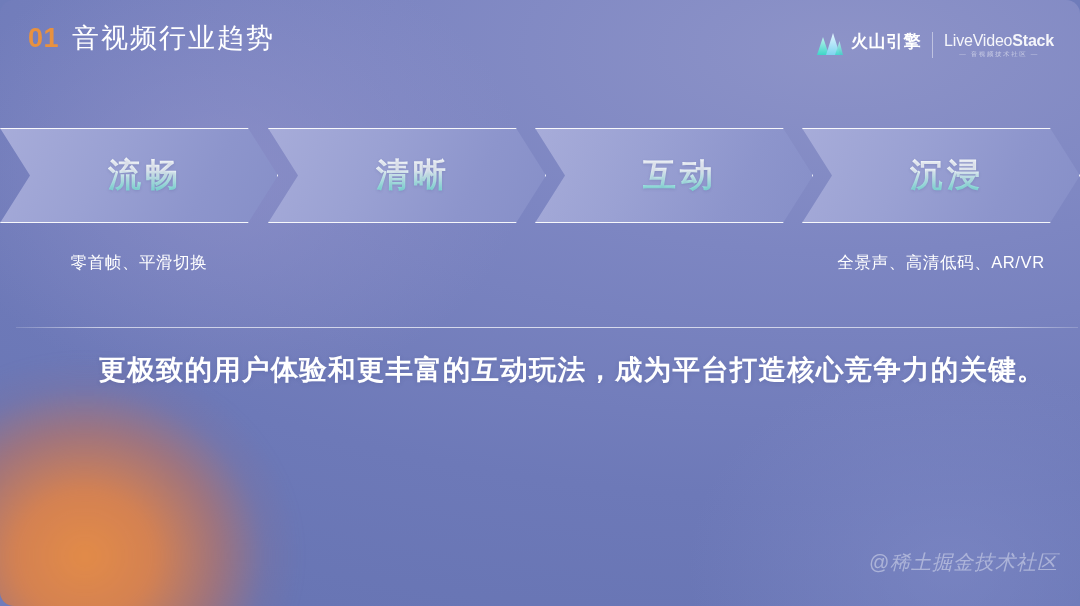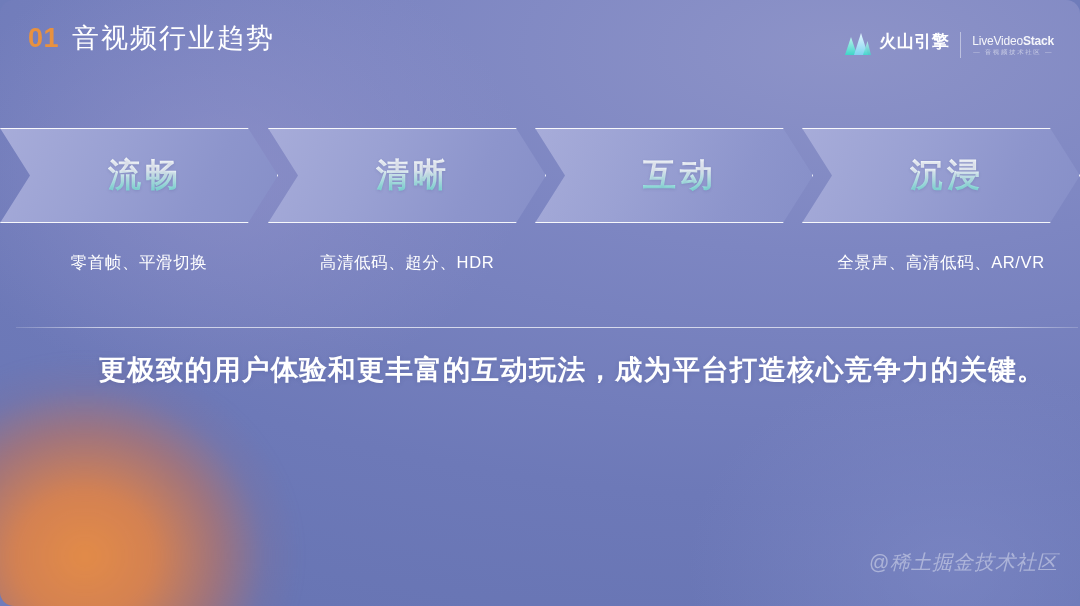--- a/index.html
+++ b/index.html
@@ -111,21 +111,21 @@
     height: 26px;
     background: rgba(255,255,255,0.45);
   }
   #brand-lvs {
     display: flex;
     flex-direction: column;
     align-items: center;
     gap: 2px;
   }
   #brand-lvs-name {
-    font-size: 12px;
+    font-size: 16px;
     color: #ffffff;
     letter-spacing: -0.2px;
     line-height: 1;
     opacity: 0.92;
   }
   #brand-lvs-name b { font-weight: bold; }
   #brand-lvs-sub {
     font-size: 6.5px;
     color: rgba(255,255,255,0.55);
     letter-spacing: 1.6px;
@@ -304,21 +304,20 @@
       <span class="chevron-label">沉浸</span>
     </div>
 
     <div class="chevron chev-3">
       <span class="chevron-label">互动</span>
     </div>
   </div>
 
   <div id="caption-row">
     <div class="caption cap-1">零首帧、平滑切换</div>
-    <div class="caption cap-2">高清低码、超分、HDR</div>
     <div class="caption cap-4">全景声、高清低码、AR/VR</div>
   </div>
 
   <div id="divider"></div>
 
   <div id="statement">更极致的用户体验和更丰富的互动玩法，成为平台打造核心竞争力的关键。</div>
 
   <div id="watermark">@稀土掘金技术社区</div>
 
 </div>

